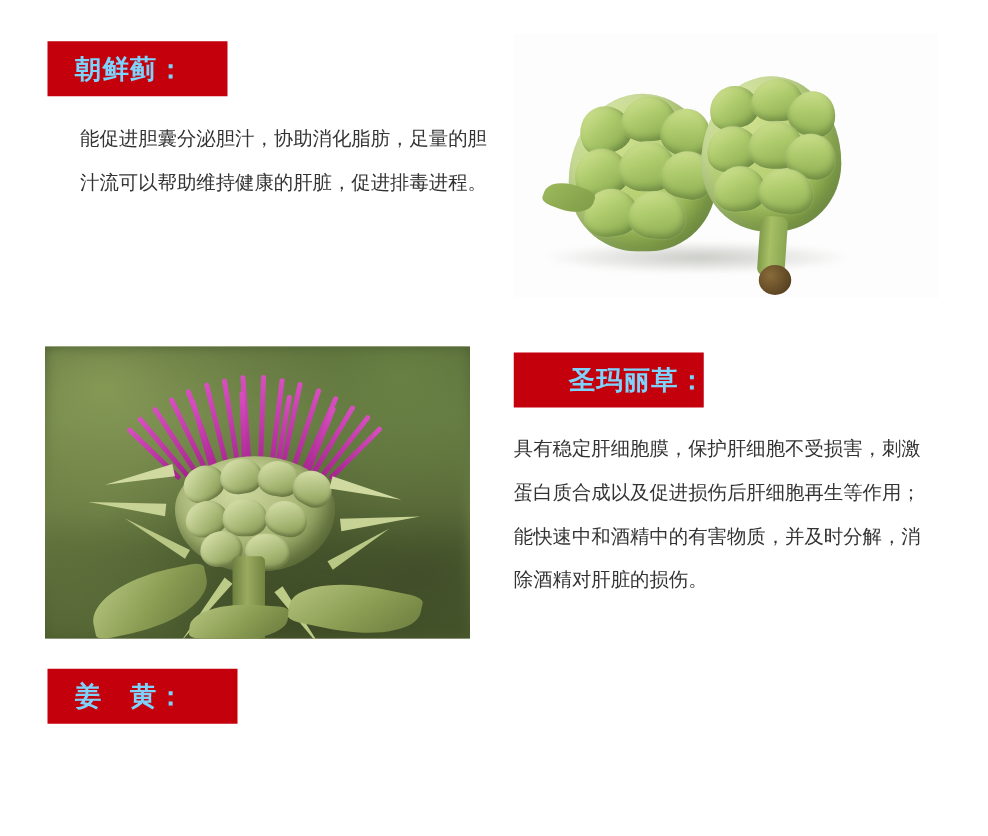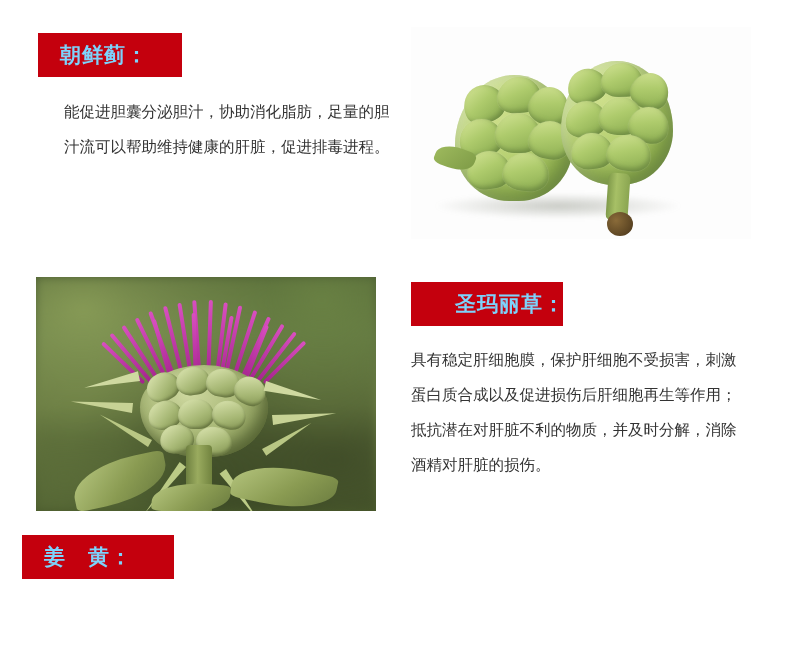--- a/index.html
+++ b/index.html
@@ -269,18 +269,18 @@
 
       <div class="thistle-stem"></div>
       <div class="thistle-bigleaf" style="left:36px; top:182px; width:96px; height:44px; transform:rotate(-12deg);"></div>
       <div class="thistle-bigleaf" style="left:196px; top:190px; width:104px; height:40px; transform:rotate(12deg);"></div>
       <div class="thistle-bigleaf" style="left:116px; top:206px; width:78px; height:30px; transform:rotate(4deg);"></div>
     </div>
   </div>
 
   <div class="banner" style="left:411px; top:282px; width:152px;padding-left:44px;">圣玛丽草：</div>
 
-  <div class="body-text" style="left:411px; top:342px; width:330px;">具有稳定肝细胞膜，保护肝细胞不受损害，刺激蛋白质合成以及促进损伤后肝细胞再生等作用；抵抗潜在对肝脏不利的物质，并及时分解，消除酒精对肝脏的损伤。</div>
-
-  <div class="banner" style="left:22px; top:535px; width:152px;">姜　黄：</div>
+  <div class="body-text" style="left:411px; top:342px; width:330px;">具有稳定肝细胞膜，保护肝细胞不受损害，刺激蛋白质合成以及促进损伤后肝细胞再生等作用；能快速中和酒精中的有害物质，并及时分解，消除酒精对肝脏的损伤。</div>
+
+  <div class="banner" style="left:38px; top:535px; width:152px;">姜　黄：</div>
 
 
 </div>
 
 </body></html>

